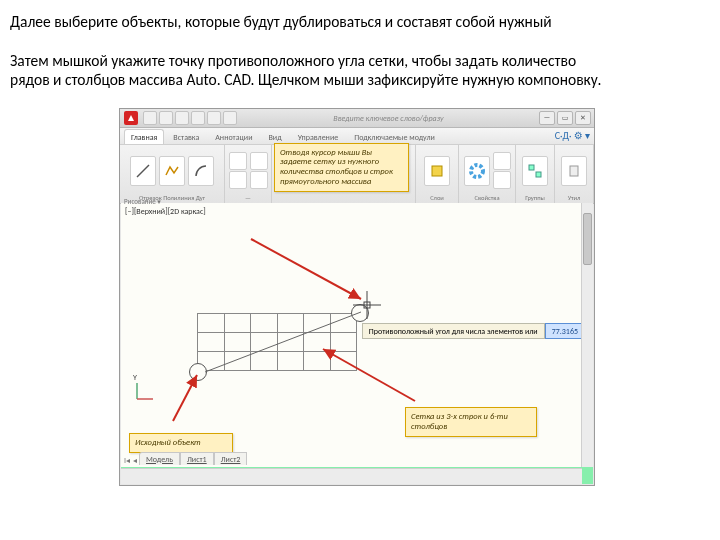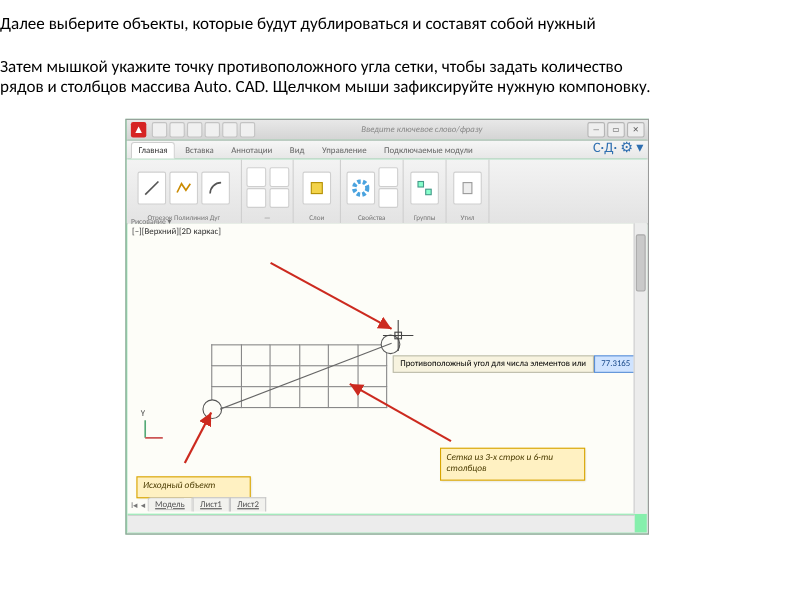--- a/index.html
+++ b/index.html
@@ -5,21 +5,21 @@
   body {
     margin: 0;
     width: 720px;
     height: 540px;
     font-family: Calibri, Arial, sans-serif;
     background: #fff;
     color: #000;
     overflow: hidden;
   }
   .page {
-    padding: 12px 18px 0 0;
+    padding: 12px 18px 0 10px;
   }
   .instr {
     font-size: 15.5px;
     line-height: 1.25;
   }
   .figure-wrap {
     margin: 18px auto 0 auto;
     width: 474px;
   }
   .appwin {
@@ -67,21 +67,21 @@
     border:1px solid transparent;
     border-bottom:none;
   }
   .tab.active {
     background:#fff;
     border-color:#cfcfcf;
     border-radius:3px 3px 0 0;
     color:#333;
   }
   .tabspacer{flex:1}
-  .tabright{font-size:13px;color:#2f6fb0;padding:2px 4px;}
+  .tabright{font-size:10px;color:#2f6fb0;padding:2px 4px;}
   
   .ribbon {
     height: 58px;
     background: linear-gradient(#f3f3f3,#e3e3e3);
     border-bottom: 1px solid #bdbdbd;
     display:flex;
     font-size:7px;
     color:#444;
   }
   .rpanel {
@@ -237,20 +237,25 @@
               <div class="subpanel">
             <div class="ribicon small"></div>
             <div class="ribicon small"></div>
           </div>
               <div class="subpanel">
             <div class="ribicon small"></div>
             <div class="ribicon small"></div>
           </div>
             </div>
           <div class="lbl">—</div>
+        </div>
+        <div class="rpanel" style="flex:1;position:relative;background:transparent">
+          <div class="callout" style="position:absolute;top:-2px;left:2px;right:6px;">
+            <span>Отводя курсор мыши Вы задаете сетку из нужного количества столбцов и строк прямоугольного массива</span>
+          </div>
         </div>
         <div class="rpanel" style="width:34px">
           <div class="icons">
               <div class="ribicon">
                 <svg width="16" height="16">
                   <rect x="3" y="3" width="10" height="10" fill="#f3d34a" stroke="#b38f00"></rect>
                 </svg>
               </div>
             </div>
           <div class="lbl">Слои</div>

